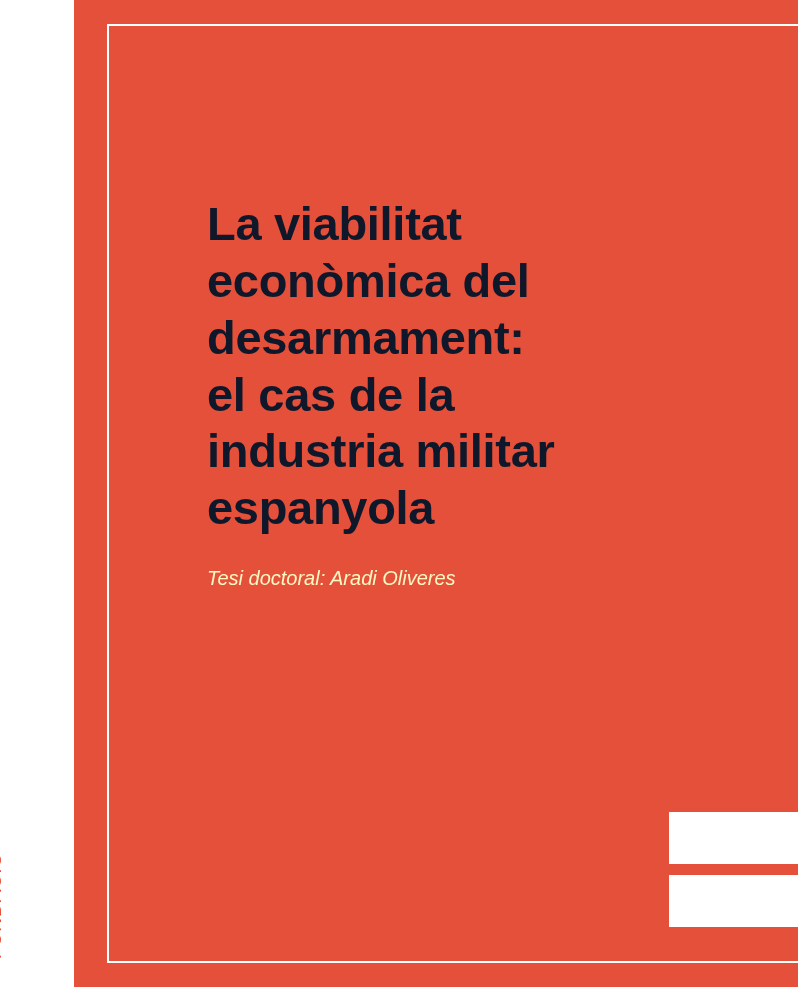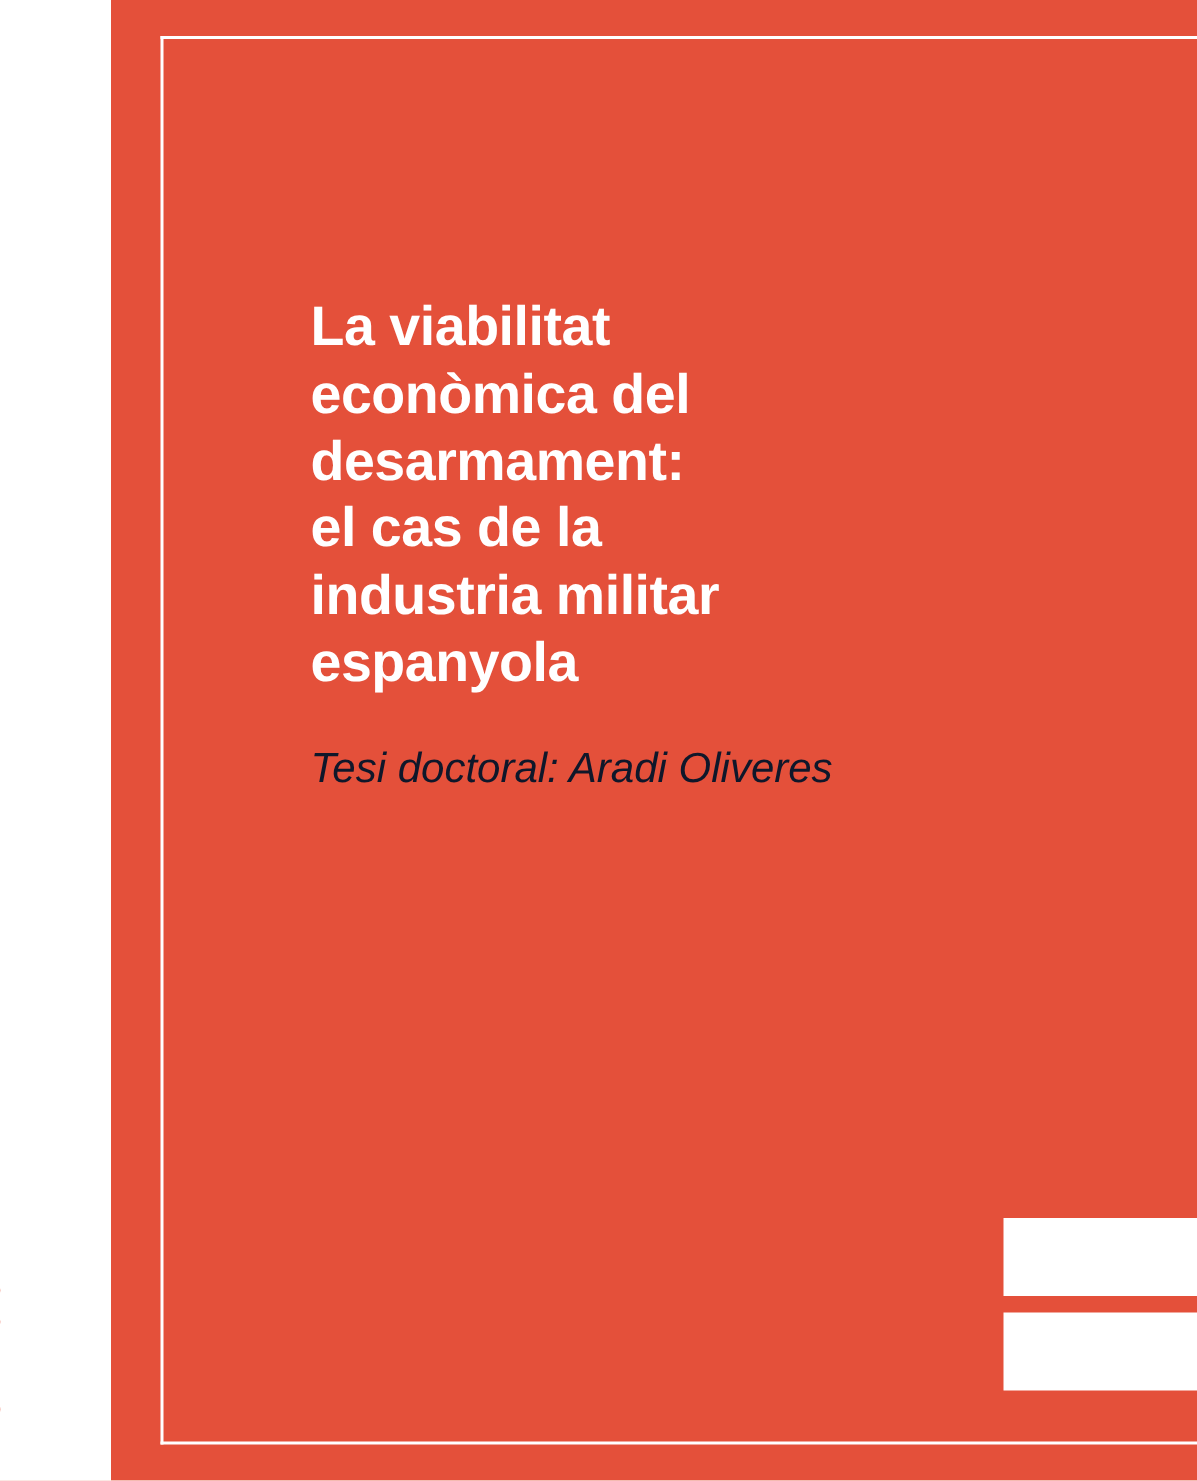--- a/index.html
+++ b/index.html
@@ -88,32 +88,32 @@
   
   .text-block {
     position: absolute;
     left: 133px;
     top: 196px;
     width: 520px;
   }
 
   .doc-title {
     margin: 0;
-    color: #ffffff;
-    font-size: 37px;
+    color: #0f172a;
+    font-size: 47px;
     font-weight: bold;
     line-height: 1.21;
     letter-spacing: -0.3px;
     white-space: pre-line;
   }
 
   .credits {
     margin-top: 28px;
-    color: #0f172a;
-    font-size: 28px;
+    color: #fef9c3;
+    font-size: 20px;
     font-style: italic;
     line-height: 1.36;
   }
   .credits div { white-space: pre-line; }
 
   
   .badge-stack {
     position: absolute;
     left: 595px;
     top: 812px;

